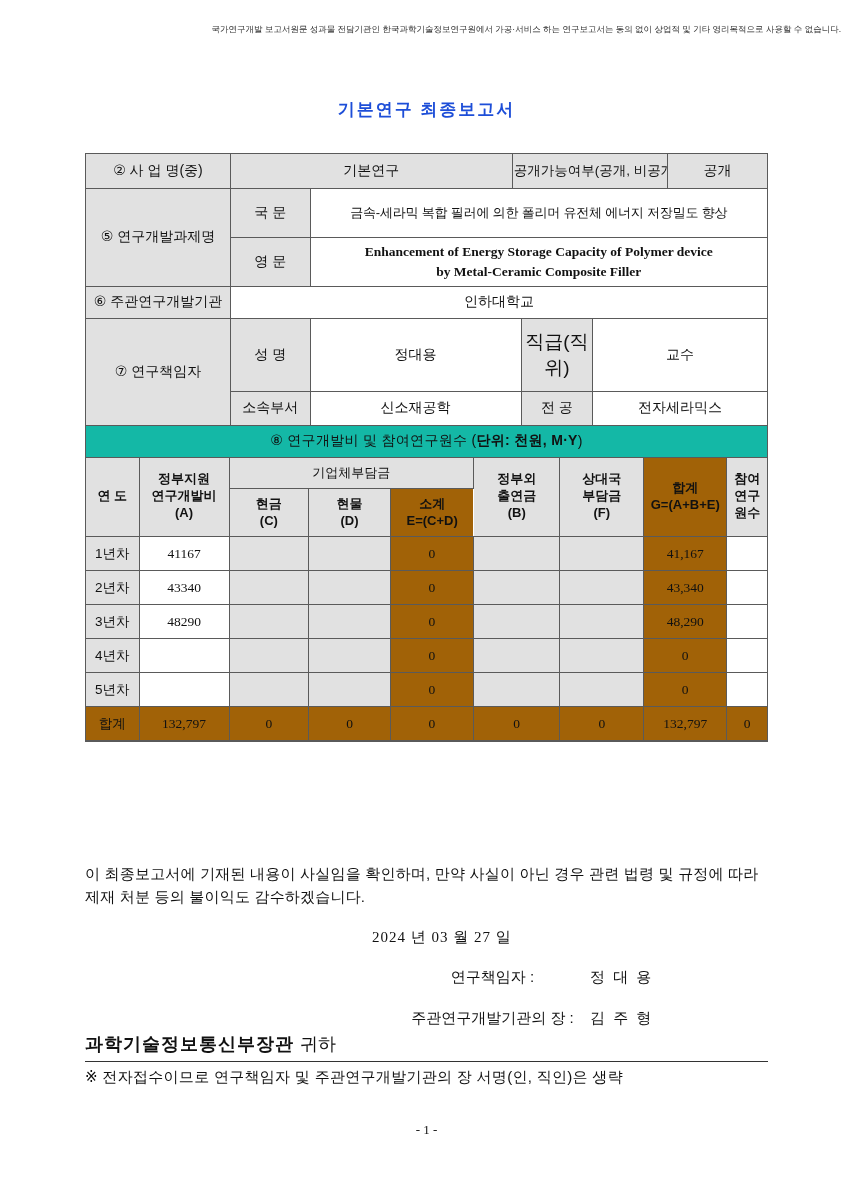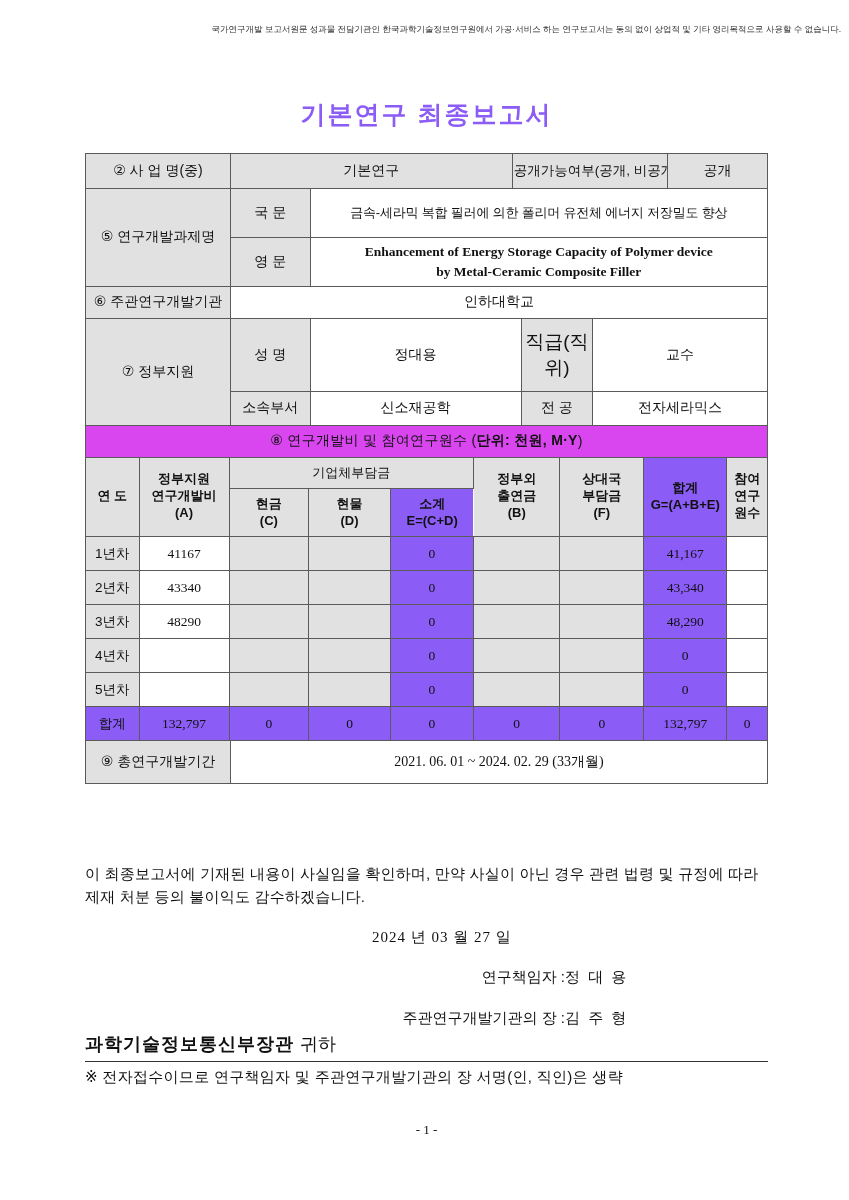--- a/index.html
+++ b/index.html
@@ -11,57 +11,57 @@
   }
   .serif { font-family:"Liberation Serif","DejaVu Serif",serif; }
 
   .top-notice {
     position:absolute; top:24px; right:8px;
     font-size:8.5px; color:#2b2b2b; letter-spacing:0;
   }
 
   .doc-title {
     position:absolute; top:98px; left:85px; width:683px;
-    text-align:center; font-size:25px; font-weight:bold; letter-spacing:2px;
-    color:#8b5cf6;
+    text-align:center; font-size:17px; font-weight:bold; letter-spacing:2px;
+    color:#1d4ed8;
   }
 
   .sheet {
     position:absolute; top:153px; left:85px; width:683px;
     border:1px solid #5a5a5a;
     font-size:14px;
   }
   .sheet table {
     width:100%; border-collapse:collapse; table-layout:fixed;
   }
   .sheet td {
     border-right:1px solid #5a5a5a; border-bottom:1px solid #5a5a5a;
     vertical-align:middle; text-align:center; padding:2px 5px;
     overflow:hidden;
   }
   .sheet tr td:last-child { border-right:none; }
   .sheet .t9 tr:last-child td { border-bottom:none; }
 
   .cg { background:#e1e1e1; }
-  .co { background:#8b5cf6;margin-left:10px; }
+  .co { background:#a16207;margin-left:10px; }
   .lab { text-align:left; padding-left:9px; }
   .tl  { text-align:left; padding-left:7px; }
   .tr  { text-align:right; padding-right:7px; }
   .ml  { white-space:pre-line; line-height:1.3;font-weight:bold; }
   .nowrap { white-space:nowrap; }
 
   .tr34 > td { height:34px; }
   .tr31 > td { height:31px; }
   .tr49 > td { height:49px; }
   .tr42 > td { height:42px; }
   .trh1 > td { height:31px; }
   .trh2 > td { height:48px; font-size:13px; line-height:1.25; }
 
   .band8 {
-    height:32px; background:#d946ef; border-bottom:1px solid #5a5a5a;
+    height:32px; background:#14b8a6; border-bottom:1px solid #5a5a5a;
     display:flex; align-items:center; justify-content:center;
     font-size:14px; letter-spacing:0.3px;
   }
   .band8 .unit-bold { font-weight:bold; }
 
   .budget td { font-size:13.5px; }
   .budget .trh1 > td, .budget .trh2 > td { font-size:13px; }
 
   .kor-title { font-size:13px; letter-spacing:-0.2px; }
   .eng-title { font-size:13.5px; line-height:1.45; }
@@ -71,21 +71,21 @@
     font-size:15px; line-height:1.55; text-align:left; letter-spacing:0.2px;
   }
 
   .sig-date {
     position:absolute; top:928px; left:372px;
     font-size:15px; letter-spacing:1px;
   }
   .sig-row { position:absolute; left:370px; width:420px; display:flex; font-size:15px; }
   .sig-row-pi   { top:968px; }
   .sig-row-head { top:1009px; }
-  .sig-label { width:195px; text-align:right; }
+  .sig-label { width:195px; text-align:center;margin-left:25px; }
   .sig-name  { letter-spacing:2px; }
 
   .minister-line {
     position:absolute; top:1032px; left:85px; width:683px;
     border-bottom:1.5px solid #333; padding-bottom:5px;
   }
   .minister-title { font-size:18px; font-weight:bold; letter-spacing:1px; }
   .honorific { font-size:18px; margin-left:6px; }
 
   .e-note {
@@ -162,21 +162,21 @@
   <table>
     <colgroup>
         <col style="width:21.2%">
         <col style="width:11.7%">
         <col style="width:31%">
         <col style="width:10.5%">
         <col style="width:25.6%">
       </colgroup>
     <tbody>
         <tr class="tr34">
-      <td class="cg lab" rowspan="2">⑦ 정부지원</td>
+      <td class="cg lab" rowspan="2">⑦ 연구책임자</td>
       <td class="cg">성 명</td>
       <td>정대용</td>
       <td class="cg" style="padding:10px 1px; font-size:19px;">직급(직위)</td>
       <td>교수</td>
     </tr>
     <tr class="tr34">
       <td class="cg">소속부서</td>
       <td>신소재공학</td>
       <td class="cg">전 공</td>
       <td>전자세라믹스</td>
@@ -290,32 +290,20 @@
       <td class="co tr serif">0</td>
       <td class="co tr serif">0</td>
       <td class="co tr serif">0</td>
       <td class="co tr serif">0</td>
       <td class="co tr serif">132,797</td>
       <td class="co serif">0</td>
     </tr>
   </tbody>
     </table>
 
-  <table class="t9">
-    <colgroup>
-        <col style="width:21.2%">
-        <col style="width:78.8%">
-      </colgroup>
-    <tbody>
-        <tr class="tr42">
-      <td class="cg lab">⑨ 총연구개발기간</td>
-      <td class="serif">2021. 06. 01 ~ 2024. 02. 29 (33개월)</td>
-    </tr>
-  </tbody>
-    </table>
 
 </div>
 
 <p class="declaration">이 최종보고서에 기재된 내용이 사실임을 확인하며, 만약 사실이 아닌 경우 관련 법령 및 규정에 따라 제재 처분 등의 불이익도 감수하겠습니다.</p>
 
 <div class="sig-date serif">2024 년      03 월      27 일</div>
 
 <div class="sig-row sig-row-pi">
   <span class="sig-label">연구책임자 :</span>
   <span class="sig-name">정 대 용</span>

